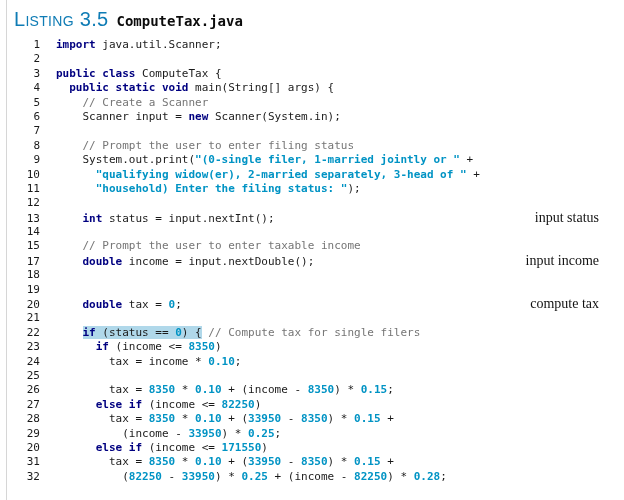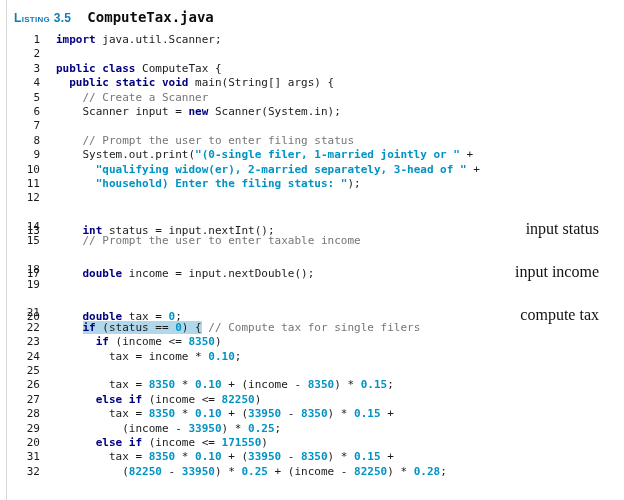--- a/index.html
+++ b/index.html
@@ -4,34 +4,34 @@
 <style>
   html,body{margin:0;padding:0;}
   body{
     width:624px;height:500px;background:#ffffff;overflow:hidden;
     font-family:"Liberation Sans",sans-serif;
   }
   .page{position:relative;width:624px;height:500px;box-sizing:border-box;padding-top:5px;}
   .margin-rule{position:absolute;left:6px;top:0;bottom:0;width:1px;background:#d6d6d6;}
   .header{padding:3px 0 7px 14px;white-space:pre;}
   .listing-label{
-    color:var(--header_label);font-weight:bold;font-variant:small-caps;
-    font-size:12px;letter-spacing:0.3px;
+    color:var(--header_label);font-weight:normal;font-variant:small-caps;
+    font-size:20px;letter-spacing:0.3px;
   }
   .filename{
     font-family:"DejaVu Sans Mono","Liberation Mono",monospace;
-    font-weight:bold;color:#0b0b0b;font-size:14px;margin-left:16px;text-align:center;
+    font-weight:bold;color:#0b0b0b;font-size:14px;margin-left:8px;text-align:center;
   }
   .code{font-family:"DejaVu Sans Mono","Liberation Mono",monospace;font-size:11px;}
   .line{display:flex;align-items:baseline;height:14.4px;line-height:14.4px;}
   .lnum{flex:none;width:40px;text-align:right;margin-right:16px;color:#1a1a1a;}
   .lbody{white-space:pre;}
   .annot{
     margin-left:auto;flex:none;padding-right:25px;white-space:pre;
-    font-family:"Liberation Serif",serif;font-size:16px;color:#111111;margin-top:16px;
+    font-family:"Liberation Serif",serif;font-size:14px;color:#111111;
   }
   .t-kw{color:var(--keyword);font-weight:bold;}
   .t-st,.t-nu{color:var(--literal);font-weight:bold;}
   .t-cm{color:var(--comment);}
   .t-pl{color:#1a1a1a;}
   .hl{background:var(--highlight);}
 </style>
 </head>
 <body>
 

